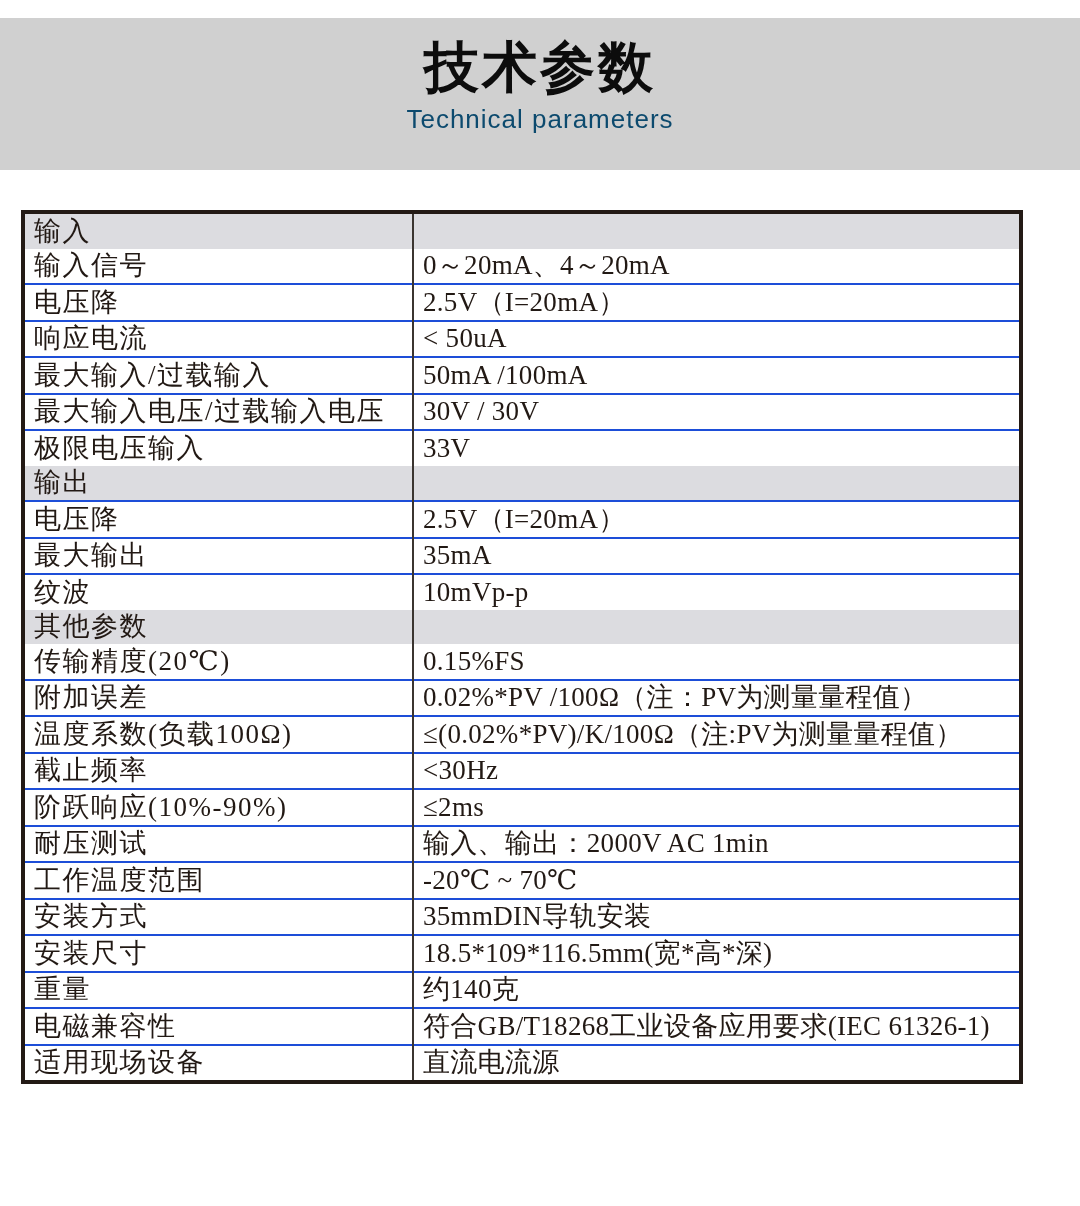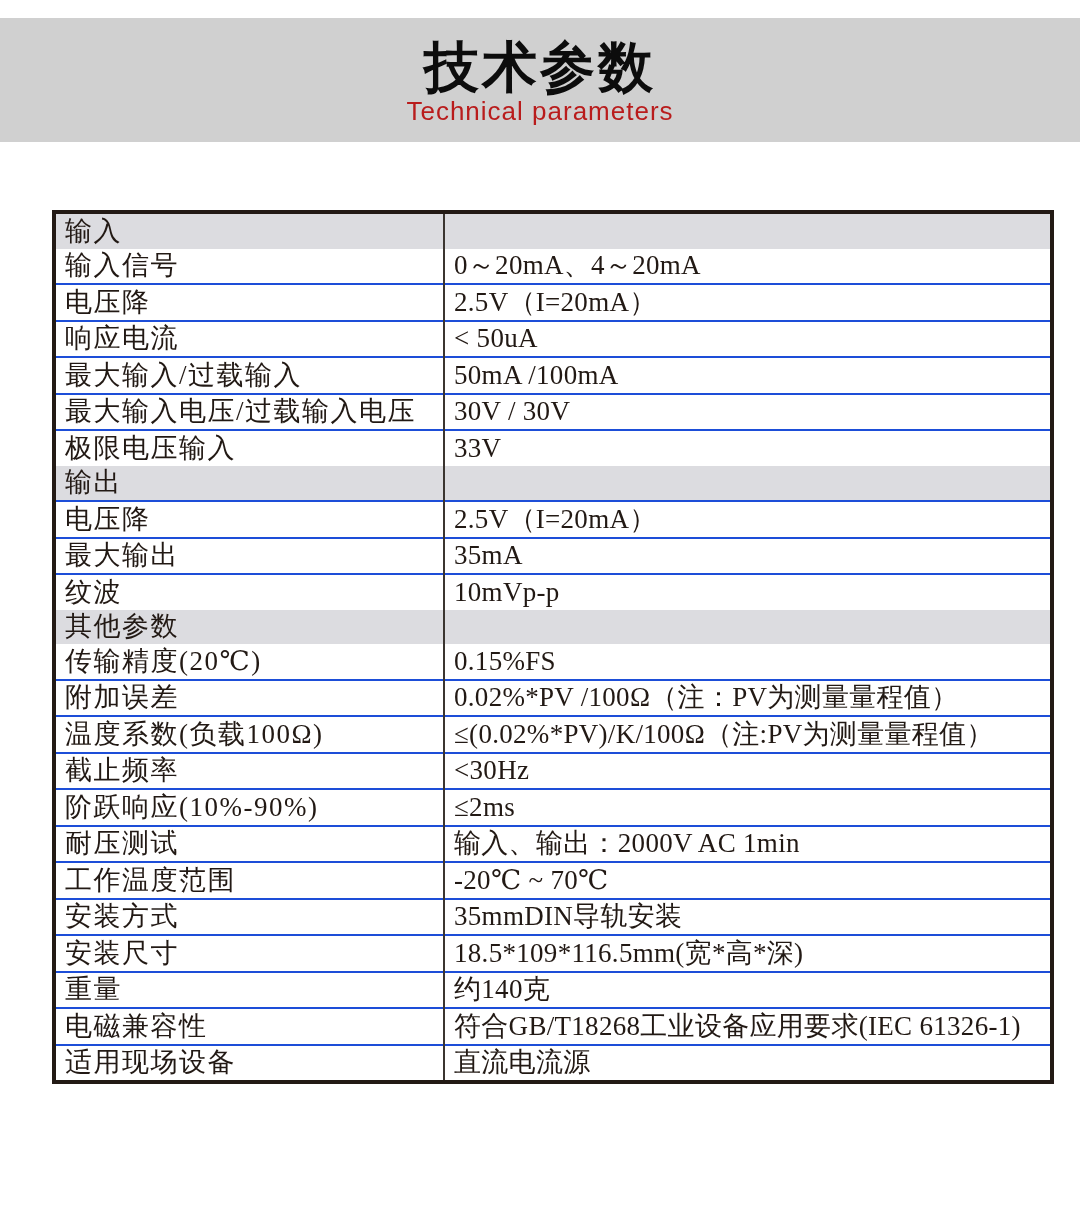--- a/index.html
+++ b/index.html
@@ -14,49 +14,49 @@
     font-family: "Liberation Serif", "DejaVu Serif", serif;
     color: #221914;
   }
 
   
   .banner {
     position: absolute;
     top: 18px;
     left: 0;
     width: 1080px;
-    height: 124px;
+    height: 152px;
     background: #d0d0d0;
     text-align: center;
   }
   .banner .title {
     margin: 0;
     padding-top: 20px;
     font-family: "Liberation Sans", "DejaVu Sans", sans-serif;
     font-weight: 900;
     font-size: 55px;
     line-height: 58px;
     letter-spacing: 3px;
     color: #0c0c0c;
   }
   .banner .subtitle {
-    margin: 0;
+    margin: 8px;
     font-family: "Liberation Sans", "DejaVu Sans", sans-serif;
     font-weight: 400;
     font-size: 26px;
     line-height: 30px;
     letter-spacing: 1px;
-    color: #b91c1c;
+    color: #0c4a6e;
   }
 
   
   .spec-table-wrap {
     position: absolute;
     top: 210px;
-    left: 52px;
+    left: 21px;
   }
   table.spec-table {
     border-collapse: collapse;
     table-layout: fixed;
     width: 1002px;
     border: 4px solid #231a15;
   }
   table.spec-table td {
     height: 34.5px;
     font-size: 27px;

